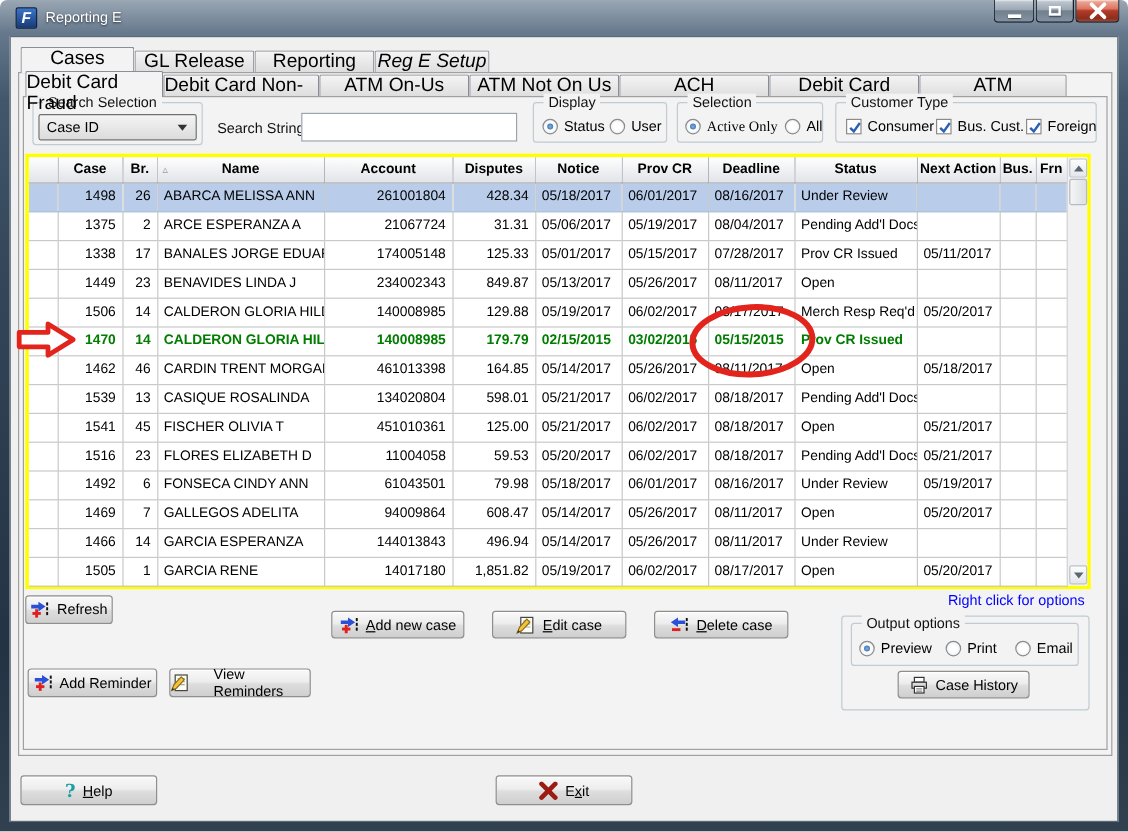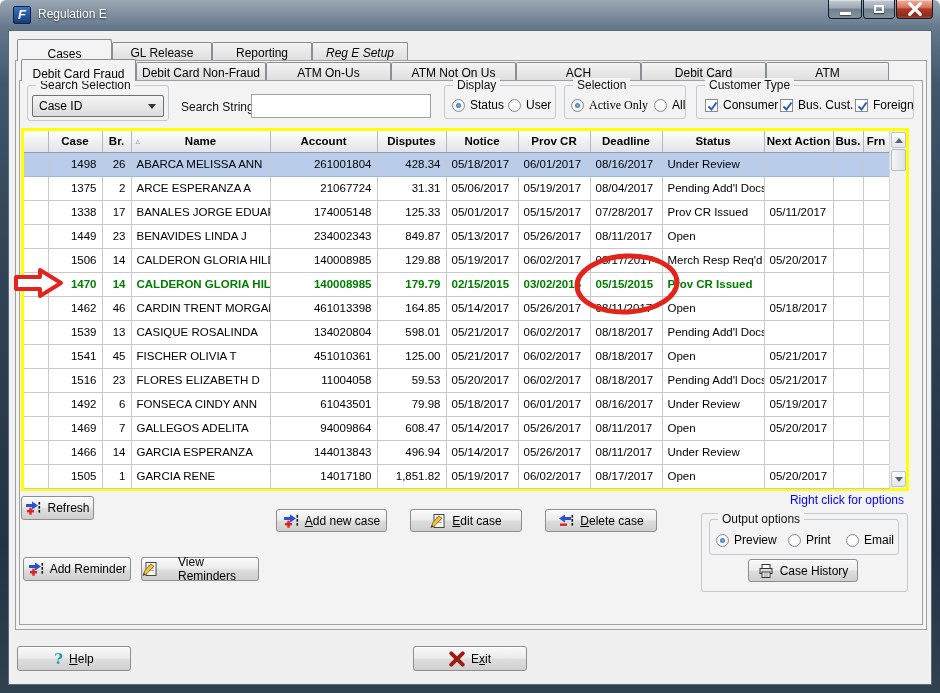--- a/index.html
+++ b/index.html
@@ -22,22 +22,22 @@
   .cap-min { left:828px; width:34px; } .cap-max { left:863px; width:32px; }
   .cap-close { left:896px; width:37px;
     background:linear-gradient(180deg,#f0b0a0,#dd7663 40%,#b23a26 50%,#8c2e1f 85%,#a04b33); }
   .cap-min .bar { width:11px; height:3px; background:#fff; margin-top:8px; box-shadow:0 1px 1px rgba(0,0,0,.5); }
   .cap-max .box { width:10px; height:8px; border:2px solid #fff; box-shadow:0 1px 1px rgba(0,0,0,.5); }
   
   .client { position:absolute; left:8px; top:30px; width:924px; height:655px; background:#f0f0f0;
     border:1px solid #5a6a79; }
   
   .tab { position:absolute; border:1px solid #8a8d96; border-bottom:none; border-radius:2px 2px 0 0;
-    background:linear-gradient(180deg,#f4f4f4,#dedede); font-size:12px; color:#000;
-    display:flex; align-items:flex-end; justify-content:center; cursor:pointer; }
+    background:linear-gradient(180deg,#f4f4f4,#dedede); font-size:16px; color:#000;
+    display:flex; align-items:flex-start; justify-content:center; cursor:pointer; }
   .tab.sel { background:#f3f3f3; z-index:5; }
   .page { position:absolute; background:#f3f3f3; border:1px solid #a0a0a0; }
   #main-page { left:6px; top:29px; width:912px; height:570px; }
   #sub-page  { left:10px; top:49px; width:904px; height:545px; }
   
   .group { position:absolute; border:1px solid #c0cbd3; border-radius:3px; }
   .group > .glabel { position:absolute; top:-8px; left:8px; background:#f3f3f3; padding:0 4px; font-size:12px; color:#111; white-space:nowrap; }
   
   .combo { position:absolute; border:1px solid #707070; border-radius:2px;
     background:linear-gradient(180deg,#f4f4f4,#dcdcdc); font-size:12px; display:flex; align-items:center; cursor:pointer; }
@@ -86,21 +86,21 @@
   
   .annot { position:absolute; z-index:50; pointer-events:none; }
 </style>
 </head>
 <body>
 
 <div class="frame">
 
   <div class="titlebar">
     <div class="app-icon">F</div>
-    <div class="title-text">Regulation E</div>
+    <div class="title-text">Reporting E</div>
     <div class="cap cap-min">
         <div class="bar"></div>
       </div>
     <div class="cap cap-max">
         <div class="box"></div>
       </div>
     <div class="cap cap-close">
       <svg class="icon16" width="12" height="12" viewBox="0 0 12 12">
         <line x1="2" y1="2" x2="10" y2="10" stroke="#fff" stroke-width="2.4" stroke-linecap="round"></line>
         <line x1="10" y1="2" x2="2" y2="10" stroke="#fff" stroke-width="2.4" stroke-linecap="round"></line>

